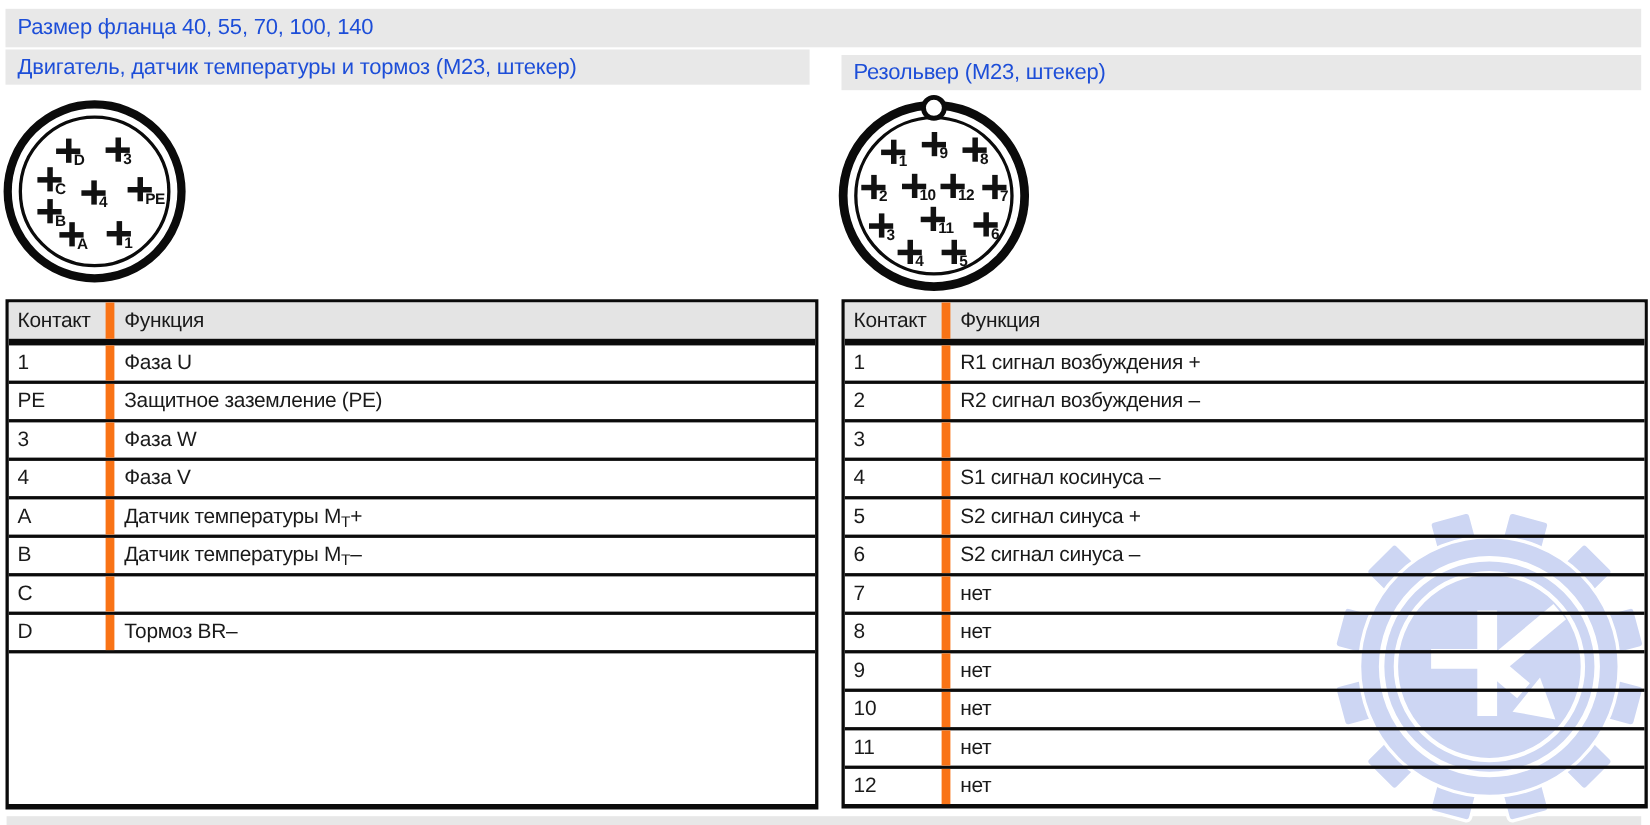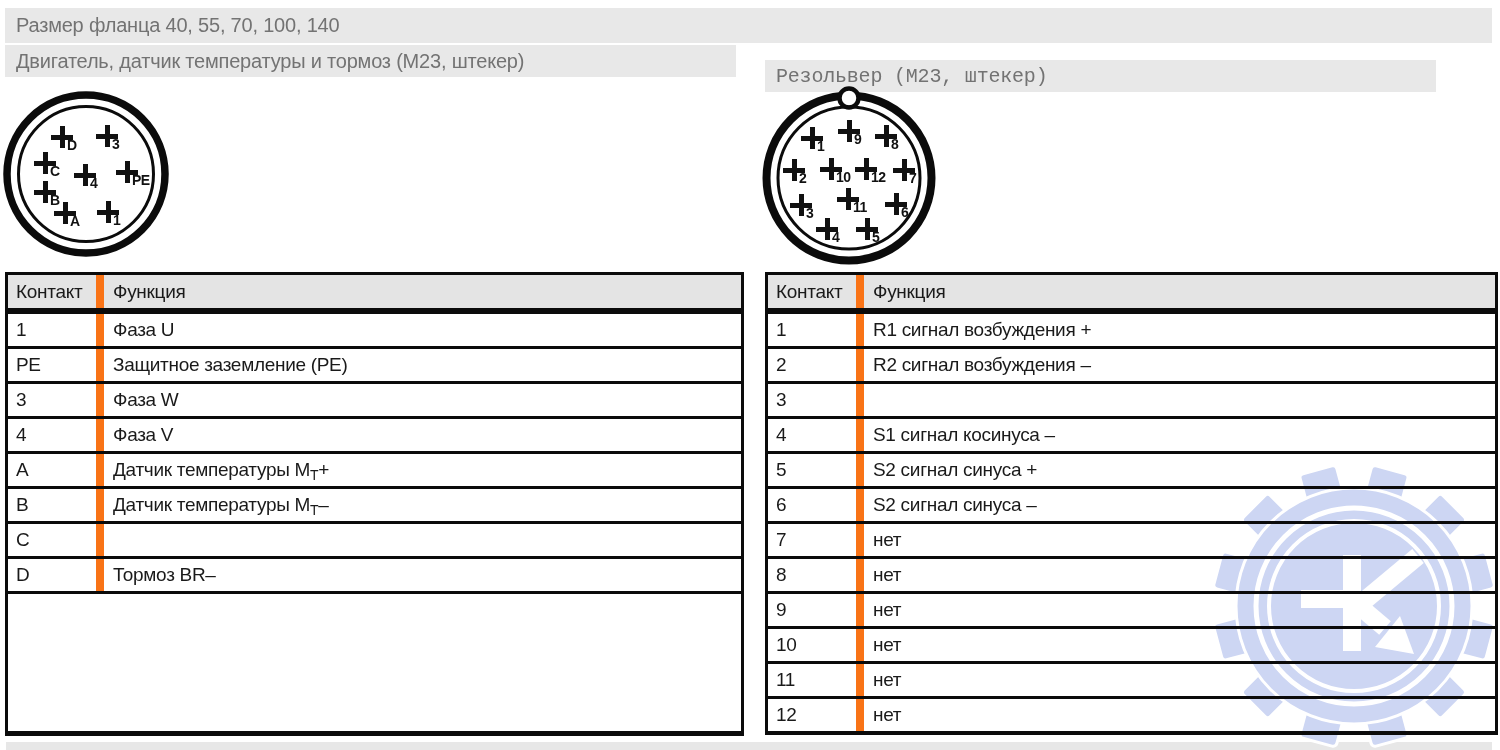--- a/index.html
+++ b/index.html
@@ -1,25 +1,25 @@
 <!DOCTYPE html>
 <html><head>
 <meta charset="utf-8">
 <style>
   html,body{margin:0;padding:0;background:#fff;}
   #canvas{position:relative;width:1500px;height:750px;background:#fff;overflow:hidden;
           font-family:"Liberation Sans","DejaVu Sans",sans-serif;color:#1a1a1a;}
 
   
   .gbar{position:absolute;background:#e8e8e8;z-index:2;display:flex;align-items:center;
-        font-size:20px;letter-spacing:-0.2px;color:#737373;}
+        font-size:20px;letter-spacing:-0.2px;color:#1d4ed8;}
   .gbar .btxt{padding-left:11px;white-space:nowrap;}
   #bar-flange{left:5px;top:8px;width:1487px;height:35px;}
   #bar-motor{left:5px;top:45px;width:731px;height:32px;}
-  #bar-resolver{left:765px;top:60px;width:671px;height:32px;font-family:Liberation Mono, monospace;}
+  #bar-resolver{left:765px;top:50px;width:727px;height:32px;}
 
   
   .connector{position:absolute;z-index:2;}
   .connector svg{position:absolute;left:0;top:0;}
   .pin{position:absolute;width:24px;height:24px;}
   .pcross{position:absolute;left:0;top:0;width:24px;height:24px;}
   .pcross::before{content:"";position:absolute;left:1px;top:10px;width:22px;height:5px;background:#111;}
   .pcross::after{content:"";position:absolute;left:10px;top:1px;width:5px;height:22px;background:#111;}
   .plabel{position:absolute;left:17px;top:12px;font-size:14px;font-weight:bold;
           letter-spacing:-0.5px;white-space:nowrap;color:#111;}

